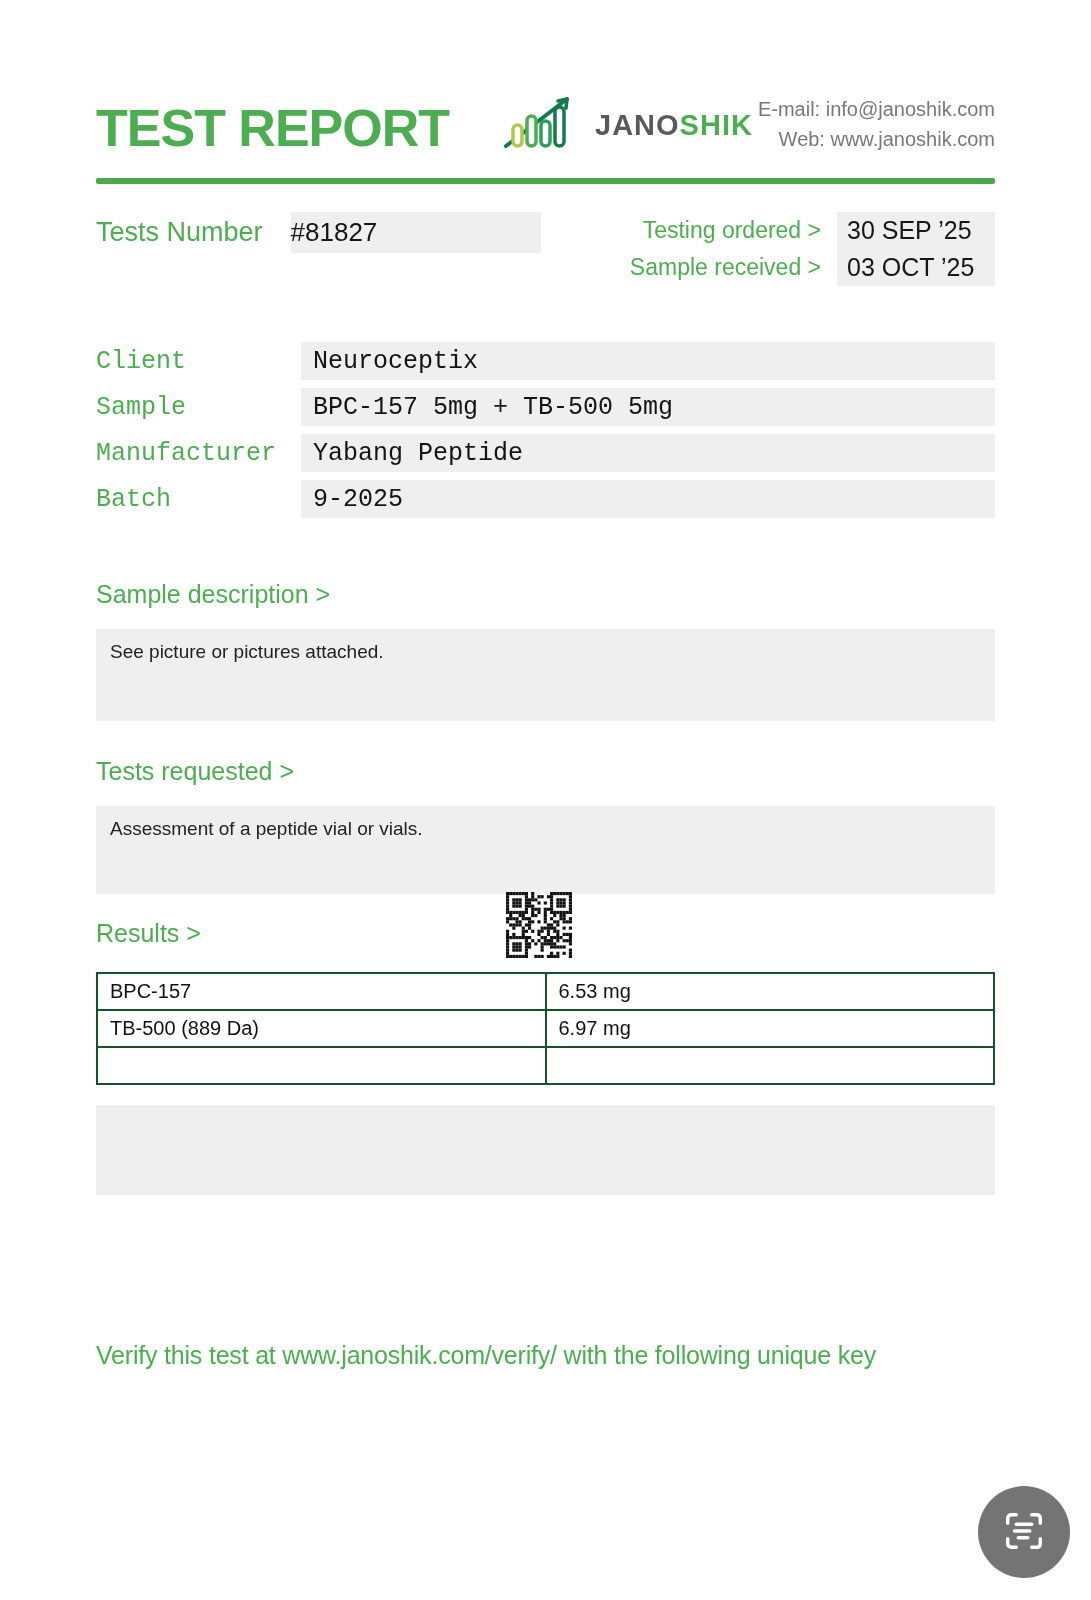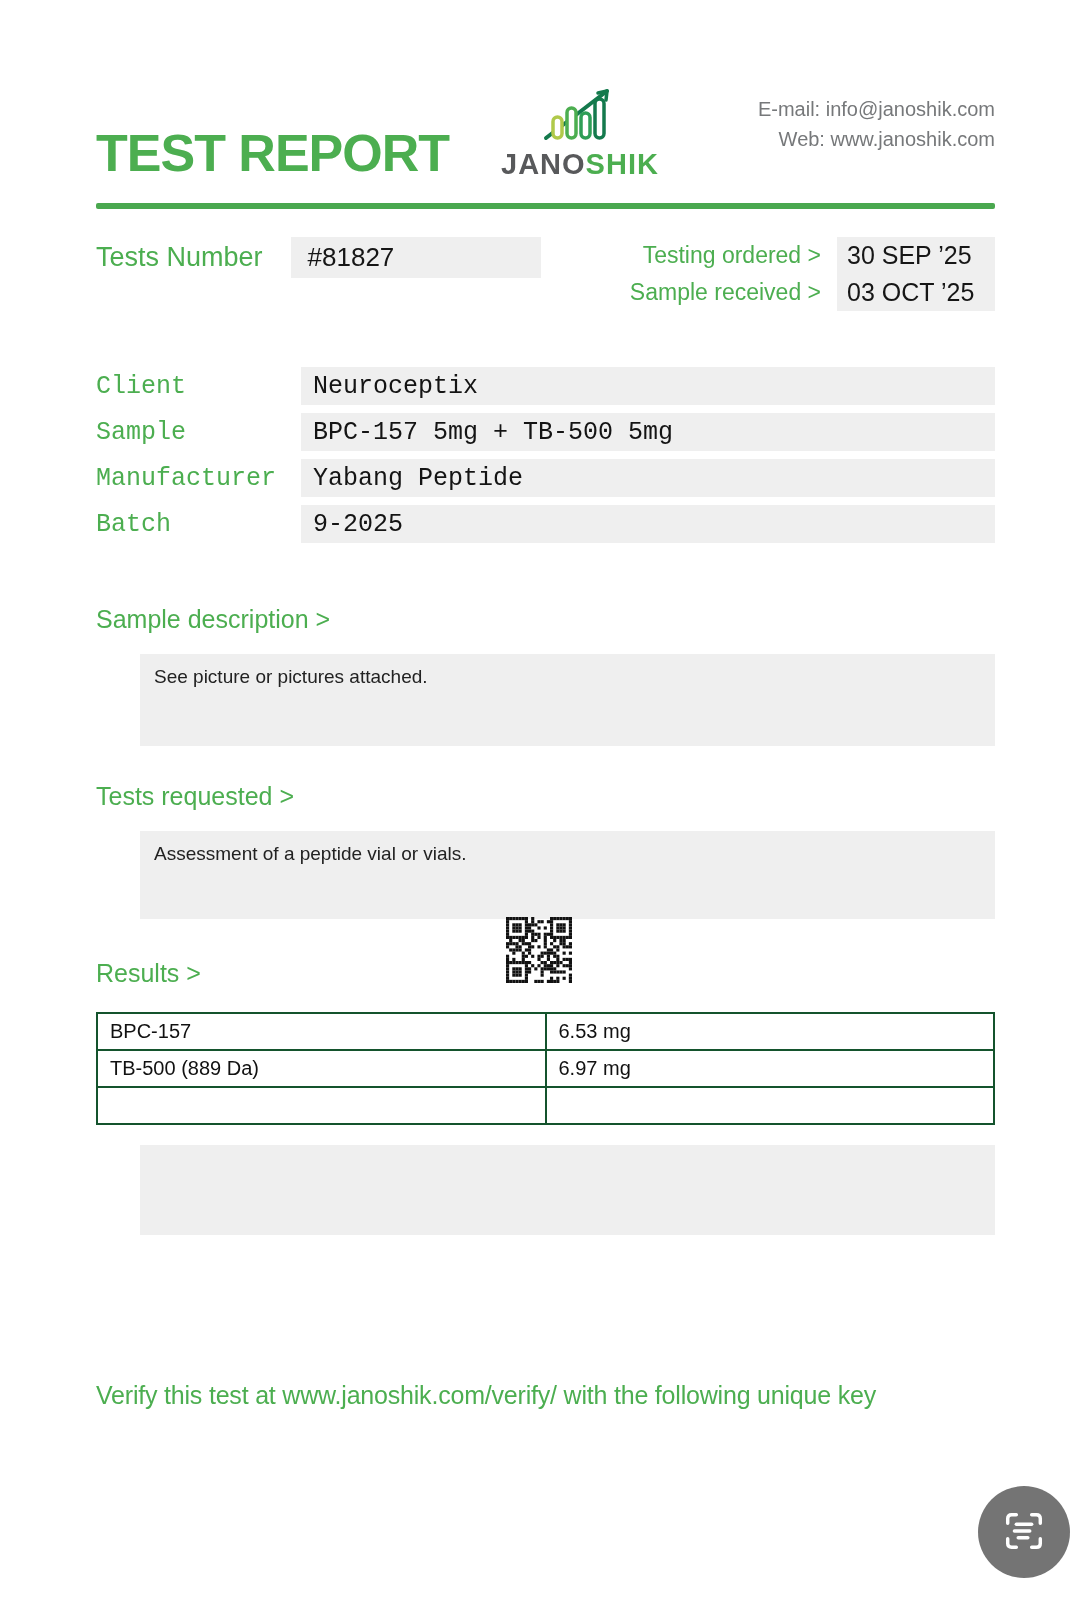--- a/index.html
+++ b/index.html
@@ -8,60 +8,60 @@
     width:1091px; height:1600px; position:relative; overflow:hidden;
     font-family:"Liberation Sans", sans-serif; color:#1b1b1b;
   }
   .page { padding:0 96px; }
 
   
   .header { margin-top:84px; display:flex; align-items:flex-end; }
   .report-title {
     font-size:52px; line-height:1; font-weight:700; color:#4cae50; letter-spacing:-1px;
   }
-  .logo-block { margin-left:52px; display:flex; flex-direction:column; align-items:center; }
+  .logo-block { margin-left:52px; display:flex; align-items:center;gap:16px; }
   .logo-word { font-size:29px; font-weight:bold; letter-spacing:1px; line-height:1; margin-top:4px; }
   .logo-word .jano { color:#58595b; }
   .logo-word .shik { color:#4cae50; }
   .contact { margin-left:auto; align-self:flex-start; margin-top:10px; text-align:right;
     font-size:20px; color:#76787a; line-height:1.5; }
 
   .green-rule { margin-top:24px; height:6px; background:#4aa84f; border-radius:2px; }
 
   
   .task-section { margin-top:28px; display:flex; justify-content:space-between; align-items:flex-start; }
   .task-left { display:flex; align-items:center; }
   .green-label { color:#4cae50; }
   .task-label { font-size:27px; }
   .gray-box { background:#efefef; }
-  .task-value { margin-left:28px; width:250px; padding:5px 17px; font-size:26px; color:#161616; }
+  .task-value { margin-left:28px; width:250px; padding:5px 0; font-size:26px; color:#161616; }
   .dates { display:flex; flex-direction:column; }
   .date-row { display:flex; align-items:center; justify-content:flex-end; }
   .date-label { font-size:23px; }
   .date-value { margin-left:16px; width:158px; padding:4px 10px; font-size:25px; color:#161616; }
 
   
   .info-section { margin-top:56px; }
   .info-row { display:flex; align-items:center; height:38px; margin-bottom:8px;font-family:Liberation Mono, monospace; }
   .info-label { width:205px; font-size:25px; }
   .info-value { flex:1; height:100%; background:#efefef; display:flex; align-items:center;
     padding-left:12px; font-size:25px; color:#141414; }
 
   
   .section-heading { color:#4cae50; font-size:25px; }
   .desc-heading { margin-top:62px; }
-  .text-box { margin-top:20px; background:#efefef; padding:12px 14px; font-size:19px; color:#222;margin-left:44px; }
+  .text-box { margin-top:20px; background:#efefef; padding:12px 14px; font-size:19px; color:#222; }
   .desc-box { height:92px; }
   .tests-heading { margin-top:36px; }
   .tests-box { height:88px; }
 
   
   .results-wrap { position:relative; }
   .qr { position:absolute; left:410px; top:-2px; }
-  .results-heading { padding-top:40px; }
+  .results-heading { padding-top:25px; }
   .results-table { margin-top:24px; width:100%; border-collapse:collapse; }
   .results-table td { border:2px solid #14532d; height:37px; font-size:20px; padding:0 0 0 12px; color:#111; }
   .results-table td.c1 { width:50%; }
 
   
   .comments-heading { margin-top:30px; }
   .comments-box { height:90px; }
 
   
   .footer-row { margin-top:82px; position:relative; display:flex; align-items:center; }

